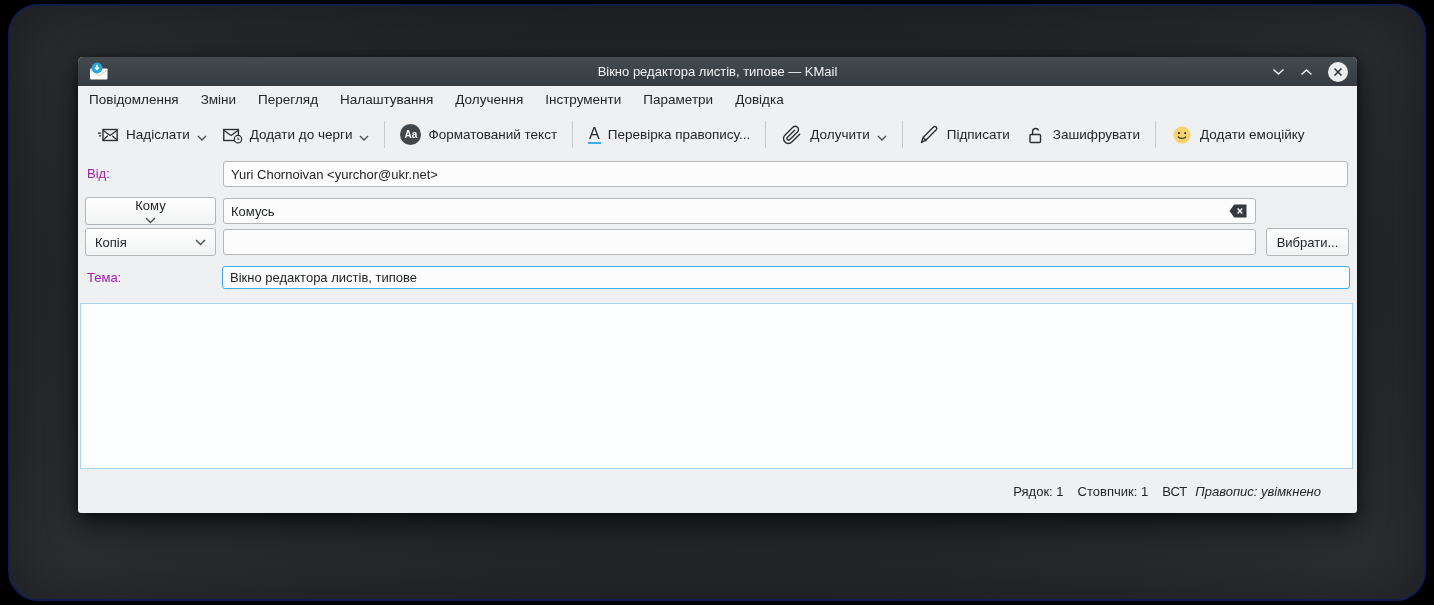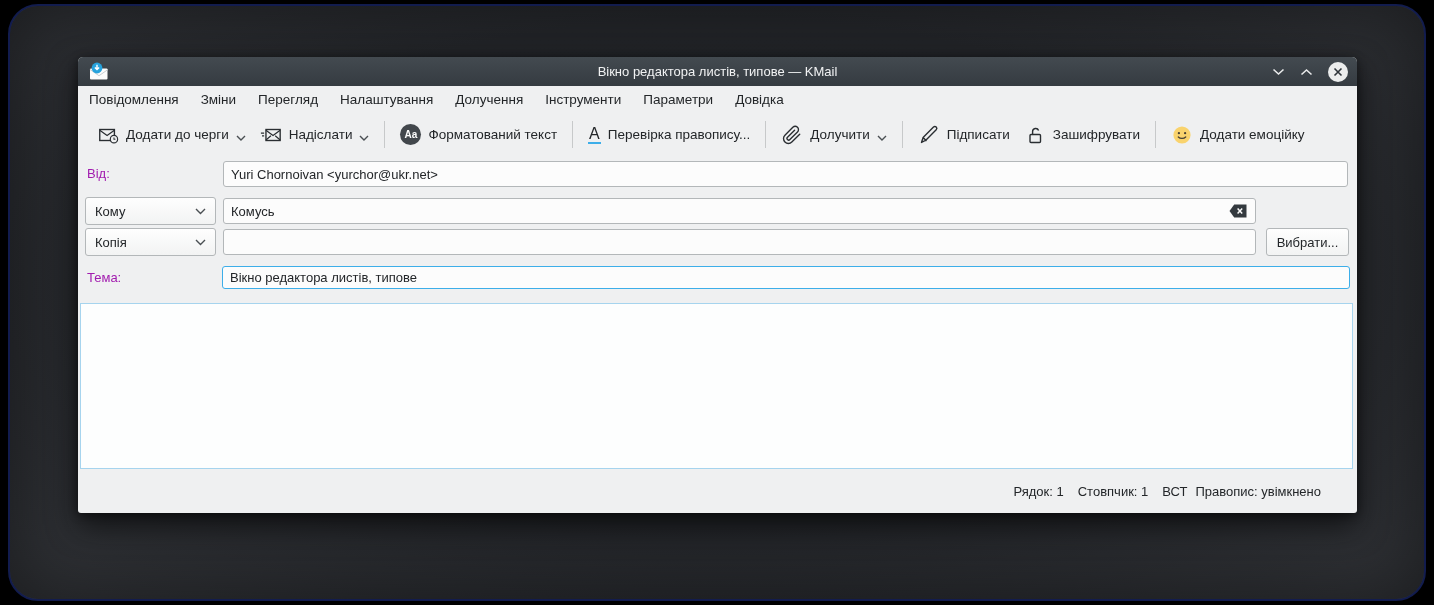--- a/index.html
+++ b/index.html
@@ -107,38 +107,38 @@
     <span class="menu-item">Долучення</span>
     <span class="menu-item">Інструменти</span>
     <span class="menu-item">Параметри</span>
     <span class="menu-item">Довідка</span>
   </div>
 
   <div class="toolbar">
 
     <div class="tbtn">
       <svg class="icon22" viewBox="0 0 24 22">
+        <path d="M1 9 h3.5 M2.2 12 h2.3" stroke="#2a2e32" stroke-width="1.4" fill="none"></path>
+        <rect x="6.5" y="5" width="15.5" height="12" fill="none" stroke="#2a2e32" stroke-width="1.5"></rect>
+        <path d="M6.5 5.8 L14.2 11.6 L22 5.8 M6.5 16.4 l5.4-4.6 M22 16.4 l-5.4-4.6" fill="none" stroke="#2a2e32" stroke-width="1.3"></path>
+      </svg>
+      <span>Надіслати</span>
+      <svg class="chev" width="10" height="6" viewBox="0 0 10 6">
+          <path d="M1 1 l4 4 4-4" fill="none" stroke="#4a4f53" stroke-width="1.4"></path>
+        </svg>
+    </div>
+
+    <div class="tbtn">
+      <svg class="icon22" viewBox="0 0 24 22">
         <rect x="3" y="5" width="16" height="12" fill="none" stroke="#2a2e32" stroke-width="1.5"></rect>
         <path d="M3 5.8 L11 11.6 L19 5.8" fill="none" stroke="#2a2e32" stroke-width="1.3"></path>
         <circle cx="18.5" cy="15.5" r="4" fill="#eff0f1" stroke="#2a2e32" stroke-width="1.3"></circle>
         <path d="M18.5 13.7 v1.9 h1.6" fill="none" stroke="#2a2e32" stroke-width="1.1"></path>
       </svg>
       <span>Додати до черги</span>
-      <svg class="chev" width="10" height="6" viewBox="0 0 10 6">
-          <path d="M1 1 l4 4 4-4" fill="none" stroke="#4a4f53" stroke-width="1.4"></path>
-        </svg>
-    </div>
-
-    <div class="tbtn">
-      <svg class="icon22" viewBox="0 0 24 22">
-        <path d="M1 9 h3.5 M2.2 12 h2.3" stroke="#2a2e32" stroke-width="1.4" fill="none"></path>
-        <rect x="6.5" y="5" width="15.5" height="12" fill="none" stroke="#2a2e32" stroke-width="1.5"></rect>
-        <path d="M6.5 5.8 L14.2 11.6 L22 5.8 M6.5 16.4 l5.4-4.6 M22 16.4 l-5.4-4.6" fill="none" stroke="#2a2e32" stroke-width="1.3"></path>
-      </svg>
-      <span>Надіслати</span>
       <svg class="chev" width="10" height="6" viewBox="0 0 10 6">
           <path d="M1 1 l4 4 4-4" fill="none" stroke="#4a4f53" stroke-width="1.4"></path>
         </svg>
     </div>
 
     <div class="tsep"></div>
 
     <div class="tbtn">
       <span class="aa-circle">Aa</span>
       <span>Форматований текст</span>
@@ -189,21 +189,21 @@
         <circle cx="14.1" cy="9.2" r="1.15" fill="#474034"></circle>
         <path d="M7.3 13 a4.7 3.6 0 0 0 7.4 0" stroke="#474034" stroke-width="1.3" fill="none" stroke-linecap="round"></path>
       </svg>
       <span>Додати емоційку</span>
     </div>
   </div>
 
   <div class="flabel" style="top:104px;height:26px;line-height:26px;">Від:</div>
   <input class="finput" style="left: 145px; top: 104px; width: 1125px; height: 26px;" value="Yuri Chornoivan &lt;yurchor@ukr.net&gt;">
 
-  <div class="combo" style="top:140px;">
+  <div class="combo" style="top:140px;flex-direction:column;">
     <span>Кому</span>
     <svg width="11" height="7" viewBox="0 0 11 7">
         <path d="M1 1 l4.5 4.5 L10 1" fill="none" stroke="#4a4f53" stroke-width="1.4"></path>
       </svg>
   </div>
   <input class="finput" style="left: 145px; top: 141px; width: 1033px; height: 26px; padding-right: 30px;" value="Комусь">
   <svg class="clear-ic" viewBox="0 0 18 14">
     <path d="M5.2 0.5 H17.5 V13.5 H5.2 L0.5 7 Z" fill="#343a3f"></path>
     <path d="M8.6 4.6 l4.6 4.8 M13.2 4.6 l-4.6 4.8" stroke="#fcfcfc" stroke-width="1.5"></path>
   </svg>
@@ -219,16 +219,16 @@
 
   <div class="flabel" style="top:209px;height:23px;line-height:23px;">Тема:</div>
   <input class="finput" style="left: 144px; top: 209px; width: 1128px; height: 23px; border-color: rgb(61, 174, 233);" value="Вікно редактора листів, типове">
 
   <div class="editor"></div>
 
   <div class="statusbar">
     <span>Рядок: 1</span>
     <span>Стовпчик: 1</span>
     <span>ВСТ</span>
-    <span style="margin-left:-6px;">Правопис: увімкнено</span>
+    <span style="margin-left:-6px;font-style:italic;">Правопис: увімкнено</span>
   </div>
 
 </div>
 
 </body></html>

